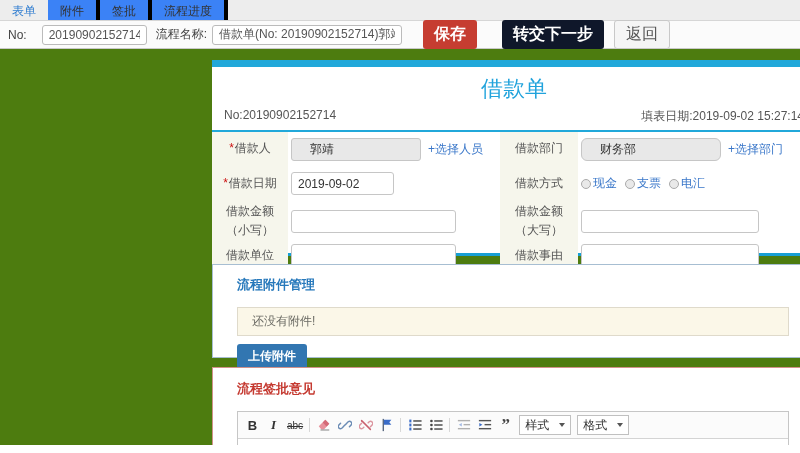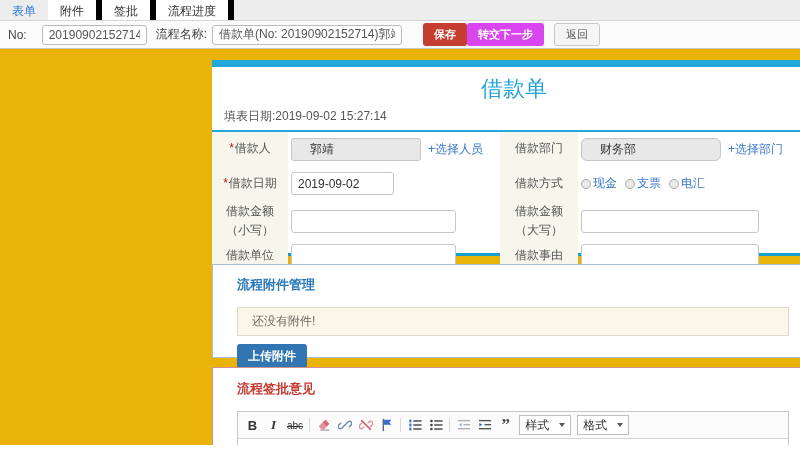--- a/index.html
+++ b/index.html
@@ -2,37 +2,37 @@
 <html><head>
 <meta charset="utf-8">
 <style>
   * { margin:0; padding:0; box-sizing:border-box; }
   html,body { width:800px; height:453px; overflow:hidden; background:#fff;
     font-family:"Liberation Sans","DejaVu Sans",sans-serif; }
 
   
   .tabbar { height:21px; background:#ededed; border-bottom:1px solid #d6d6d6;
     display:flex; align-items:stretch; font-size:12px; }
-  .tab { padding:3px 12px 0; color:#333; background:#ffffff; border-right:6px solid #000000; cursor:pointer; }
+  .tab { padding:3px 12px 0; color:#333; background:#3b82f6; border-right:4px solid #000000; cursor:pointer; }
   .tab:first-child { border-right:1px solid #e2e2e2;border-radius:8px; }
   .tab.active { background:#ededed; color:#2e7cd0; border-right:none; }
 
   
   .toolbar { height:28px; background:#fbfbfb; border-bottom:1px solid #c9c9c9;
     display:flex; align-items:center; padding:0 8px; font-size:12px; color:#444; }
   .toolbar label { margin-right:5px; }
   .tb-input { height:20px; border:1px solid #bbb; border-radius:3px; padding:1px 6px;
     font-size:12px; color:#555; background:#fff; font-family:inherit; }
-  .btn { border:none; border-radius:3px; font-size:11px; padding:4px 11px; cursor:pointer; font-family:inherit; }
+  .btn { border:none; border-radius:3px; font-size:16px; padding:4px 11px; cursor:pointer; font-family:inherit; }
   .btn-save  { background:#c63d31; color:#fff; font-weight:bold; margin-left:21px; }
-  .btn-next  { background:#d946ef; color:#fff; font-weight:bold; }
+  .btn-next  { background:#0f172a; color:#fff; font-weight:bold; margin-left:25px; }
   .btn-back  { background:#f5f5f5; color:#555; border:1px solid #c8c8c8; margin-left:10px; padding:3px 11px; }
 
   
-  .page { position:relative; height:396px; background:#eab308; overflow:hidden; }
+  .page { position:relative; height:396px; background:#4d7c0f; overflow:hidden; }
   .panelbox { position:absolute; left:212px; width:604px; background:#fff; }
 
   
   .box-form { top:11px; height:196px; border-bottom:3px solid #179fd4; }
   .cyanbar { height:7px; background:#21a8da; }
   .form-title { text-align:center; color:#21a3dc; font-size:22px; padding:7px 0 1px; }
   .form-meta { display:flex; justify-content:space-between; font-size:12px; color:#555;
     padding:3px 12px 5px; border-bottom:2px solid #21a8da; }
   .fgrid { display:grid; grid-template-columns:76px 212px 78px auto; grid-template-rows:34px 35px 40px 29px; }
   .flabel { background:#f6f6ec; display:flex; align-items:center; justify-content:center;
@@ -96,20 +96,21 @@
   <button class="btn btn-next">转交下一步</button>
   <button class="btn btn-back">返回</button>
 </div>
 
 <div class="page">
 
   <div class="panelbox box-form">
     <div class="cyanbar"></div>
     <div class="form-title">借款单</div>
     <div class="form-meta">
+      <span>No:20190902152714</span>
       <span>填表日期:2019-09-02 15:27:14</span>
     </div>
     <div class="fgrid">
 
       <div class="flabel">
         <span><span class="req">*</span><span>借款人</span></span>
       </div>
       <div class="ffield">
         <input class="f-input ro" style="width: 130px;" readonly="" value="郭靖">
         <a class="flink">+选择人员</a>

